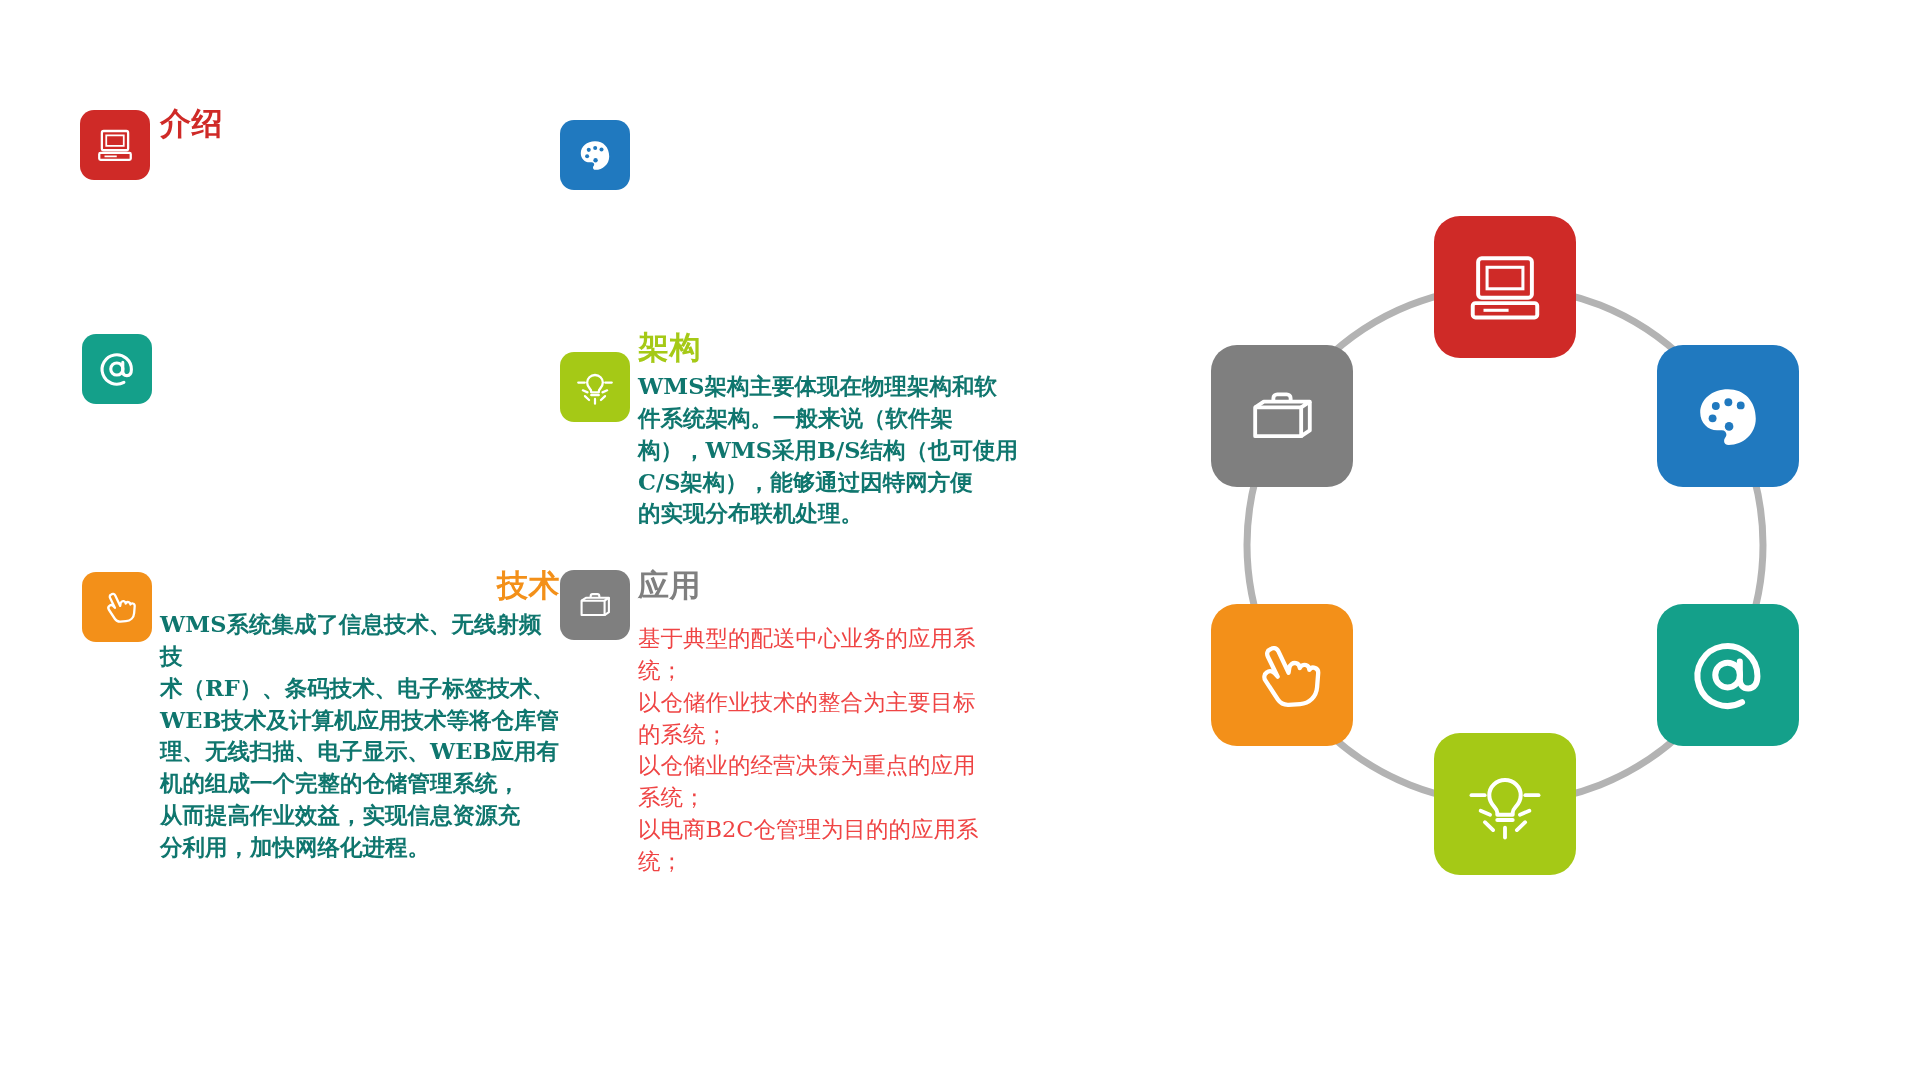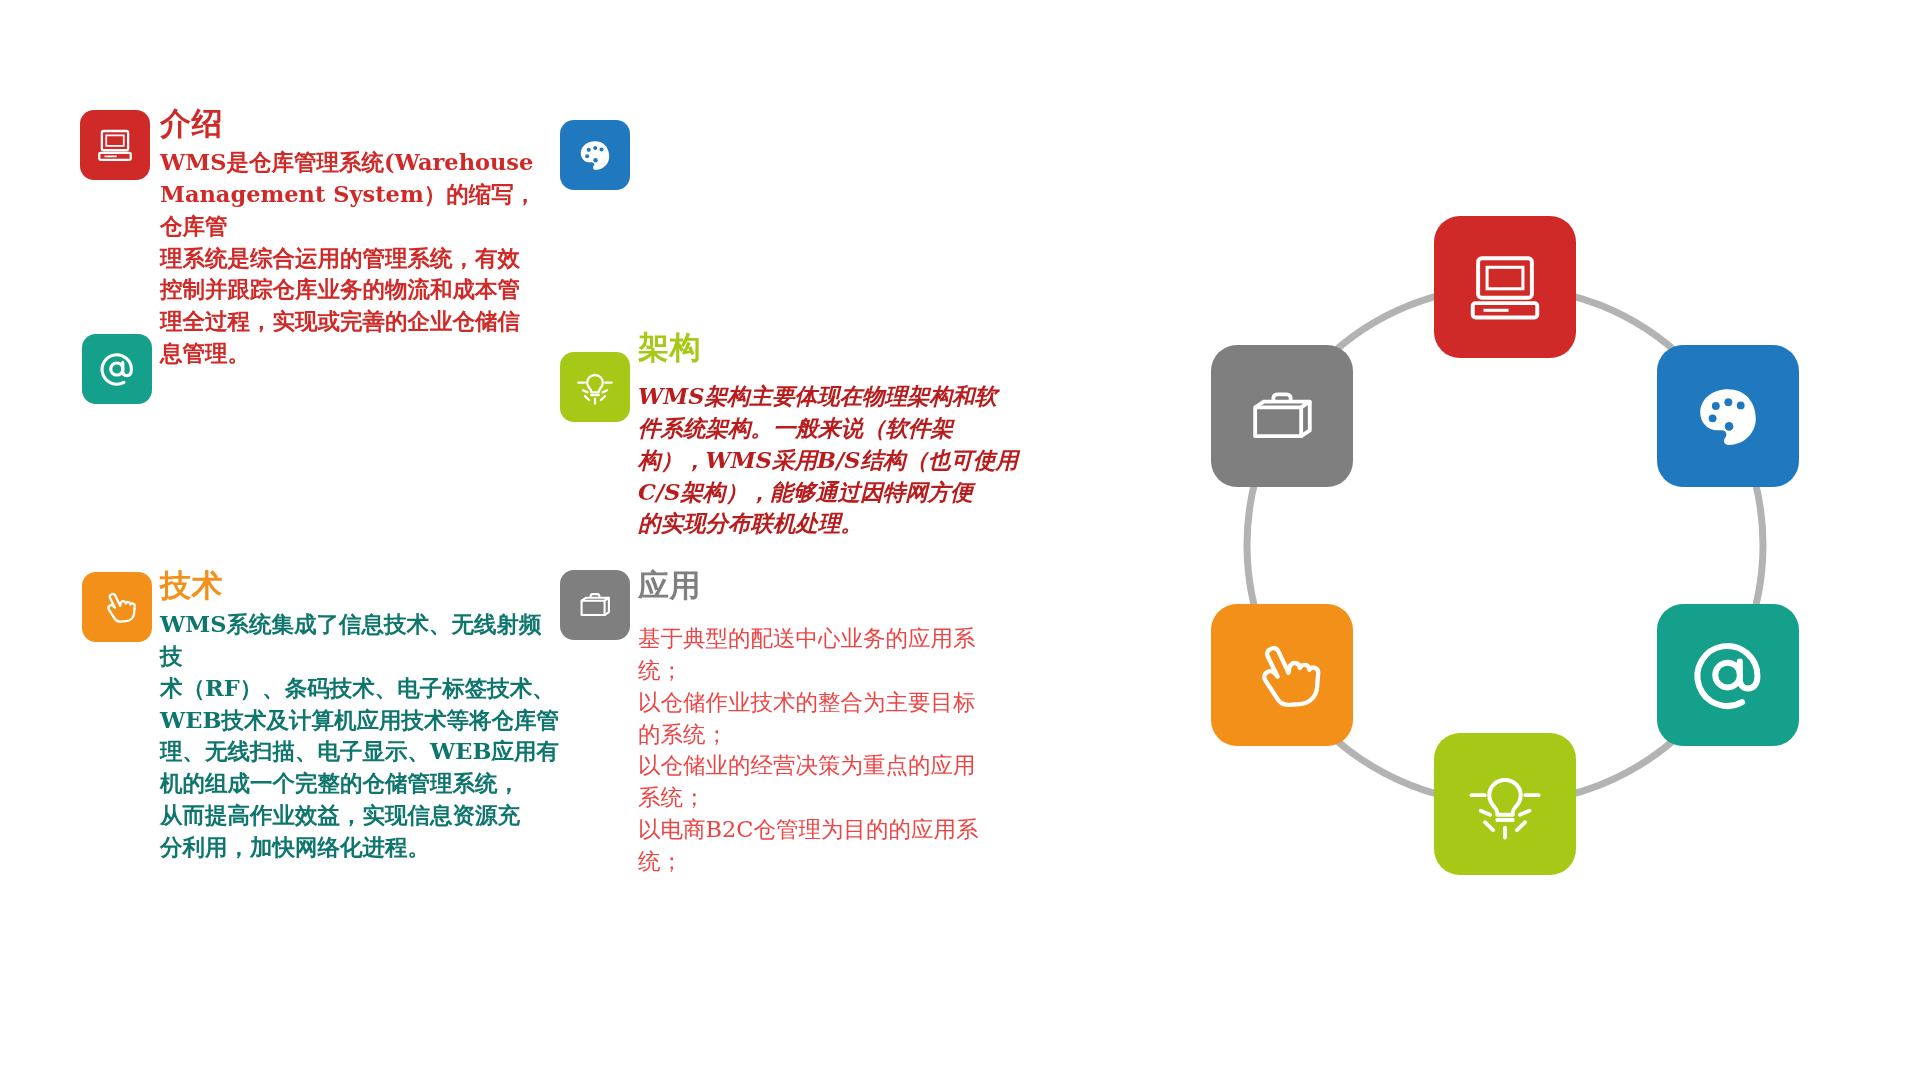--- a/index.html
+++ b/index.html
@@ -71,45 +71,39 @@
   <div class="tile" style="left:80px;top:110px;width:70px;height:70px;background:#cf2a27;">
     <svg width="42" height="42" viewBox="0 0 48 48">
       <rect x="9" y="8" width="30" height="22" rx="2" fill="none" stroke="#fff" stroke-width="2.6"></rect>
       <rect x="14" y="13" width="20" height="12" fill="none" stroke="#fff" stroke-width="2"></rect>
       <rect x="6" y="33" width="36" height="8" rx="1.5" fill="none" stroke="#fff" stroke-width="2.6"></rect>
       <line x1="12" y1="37" x2="26" y2="37" stroke="#fff" stroke-width="2"></line>
     </svg>
   </div>
   <div class="section" style="left:160px;top:106px;width:390px;">
     <div class="sec-title" style="color:#cf2a27;">介绍</div>
-    <div class="sec-body" style="color:#cf2a27;margin-top:6px;">WMS是仓库管理系统(Warehouse
-Management System）的缩写，仓库管
-理系统是综合运用的管理系统，有效
-控制并跟踪仓库业务的物流和成本管
-理全过程，实现或完善的企业仓储信
-息管理。</div>
   </div>
 
   <div class="tile" style="left:82px;top:334px;width:70px;height:70px;background:#14a08a;">
     <svg width="44" height="44" viewBox="0 0 48 48">
       <path d="M31.5 38.5a16 16 0 1 1 8.2-13.9c0 4.2-1.9 6.6-4.9 6.6-2.8 0-4.5-1.9-4.5-5.1v-9.3" fill="none" stroke="#fff" stroke-width="3.4" stroke-linecap="round"></path>
       <circle cx="23.8" cy="24" r="6.6" fill="none" stroke="#fff" stroke-width="3.4"></circle>
     </svg>
   </div>
 
   <div class="tile" style="left:82px;top:572px;width:70px;height:70px;background:#f39019;">
     <svg width="44" height="44" viewBox="0 0 48 48">
       <path d="M17.5 10.5c1.6-1.4 3.7-1 4.6 0.9l5.4 11.4 0.4-2.6c0.3-1.9 1.9-2.9 3.5-2.5 1.3 0.3 2 1.4 2.1 2.6
                0.5-1.3 1.9-2 3.2-1.6 1.2 0.4 1.9 1.4 1.9 2.6 0.6-1 1.8-1.5 2.9-1.1 1.2 0.4 1.9 1.5 1.8 2.8l-0.6 7.6
                c-0.4 5-4.1 8.6-9 8.9l-6.2 0.4c-2.3 0.1-4.4-0.9-5.7-2.8L15.2 27c-1-1.5-0.7-3.4 0.7-4.4 1.3-1 3.1-0.7 4.2 0.5
                l1.6 1.8-5.2-10.6c-0.8-1.6-0.4-3.4 1-3.8z" fill="none" stroke="#fff" stroke-width="2.5" stroke-linejoin="round"></path>
     </svg>
   </div>
   <div class="section" style="left:160px;top:568px;width:400px;">
-    <div class="sec-title" style="color:#f39019;">技术</div>
+    <div class="sec-title" style="color:#f39019;text-align:right;">技术</div>
     <div class="sec-body" style="color:#0f766e;margin-top:6px;">WMS系统集成了信息技术、无线射频技
 术（RF）、条码技术、电子标签技术、
 WEB技术及计算机应用技术等将仓库管
 理、无线扫描、电子显示、WEB应用有
 机的组成一个完整的仓储管理系统，
 从而提高作业效益，实现信息资源充
 分利用，加快网络化进程。</div>
   </div>
 
   <div class="tile" style="left:560px;top:120px;width:70px;height:70px;background:#2079bf;">
@@ -137,21 +131,21 @@
         <line x1="13.5" y1="33.5" x2="17.8" y2="37.6"></line>
         <line x1="34.5" y1="33.5" x2="30.2" y2="37.6"></line>
         <line x1="24" y1="36.4" x2="24" y2="41.5"></line>
         <line x1="11.3" y1="27.5" x2="16.2" y2="29.6"></line>
         <line x1="36.7" y1="27.5" x2="31.8" y2="29.6"></line>
       </g>
     </svg>
   </div>
   <div class="section" style="left:638px;top:330px;width:380px;">
     <div class="sec-title" style="color:#a5c916;">架构</div>
-    <div class="sec-body" style="color:#b91c1c;margin-top:16px;font-style:italic;">WMS架构主要体现在物理架构和软
+    <div class="sec-body" style="color:#0f766e;margin-top:6px;">WMS架构主要体现在物理架构和软
 件系统架构。一般来说（软件架
 构），WMS采用B/S结构（也可使用
 C/S架构），能够通过因特网方便
 的实现分布联机处理。</div>
   </div>
 
   <div class="tile" style="left:560px;top:570px;width:70px;height:70px;background:#7f7f7f;">
     <svg width="46" height="46" viewBox="0 0 48 48">
       <path d="M19.5 16.5v-1.8c0-1.1 0.9-2 2-2h5c1.1 0 2 0.9 2 2v1.8" fill="none" stroke="#fff" stroke-width="2.2" stroke-linejoin="round"></path>
       <path d="M10 19.5h24v15H10z" fill="none" stroke="#fff" stroke-width="2.2" stroke-linejoin="round"></path>

